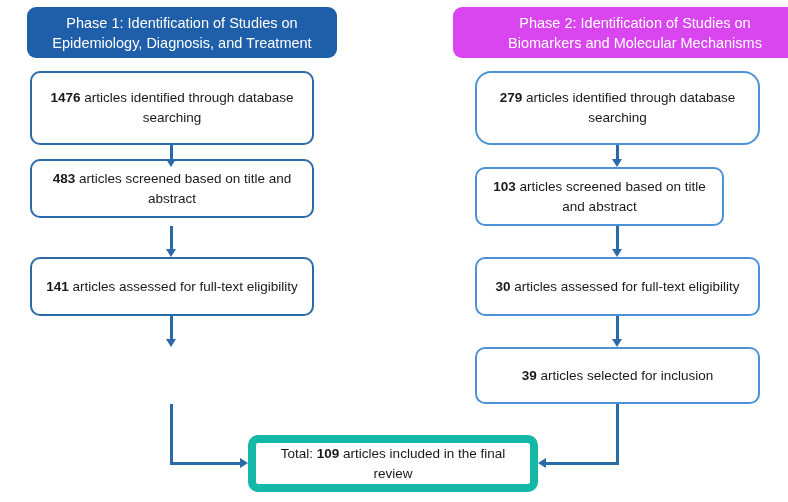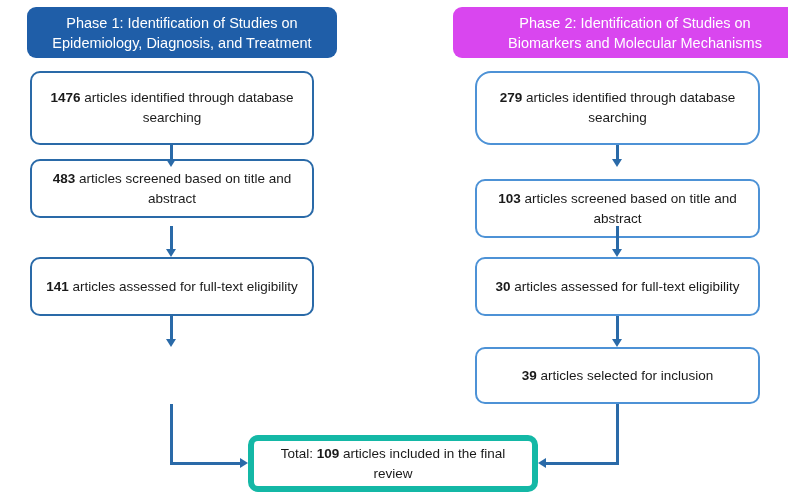--- a/index.html
+++ b/index.html
@@ -55,31 +55,31 @@
     align-items: center;
     justify-content: center;
     text-align: center;
     font-size: 13.5px;
     line-height: 20px;
     color: #1a1a1a;
     padding: 12px 12px;
   }
   .flow-box.left-col  { border: 2px solid #2a6aa8; }
   .flow-box.right-col { border: 2px solid #4d92d6; }
-  .flow-box.total-box { border: 6px solid #14b8a6; text-align: center; }
+  .flow-box.total-box { border: 8px solid #14b8a6; text-align: center; }
   .flow-box b { font-weight: bold; }
 
   
   #box-l1 { left: 30px;  top: 71px;  width: 284px; height: 74px; }
   #box-l2 { left: 30px;  top: 159px; width: 284px; height: 59px; }
   #box-l3 { left: 30px;  top: 257px; width: 284px; height: 59px; }
   #box-l4 { left: 30px;  top: 347px; width: 284px; height: 57px; }
   
   #box-r1 { left: 475px; top: 71px;  width: 285px; height: 74px; border-radius: 16px; }
-  #box-r2 { left: 475px; top: 179px; width: 285px; height: 59px; }
+  #box-r2 { left: 475px; top: 167px; width: 249px; height: 59px; }
   #box-r3 { left: 475px; top: 257px; width: 285px; height: 59px; }
   #box-r4 { left: 475px; top: 347px; width: 285px; height: 57px; }
   
   #box-total { left: 248px; top: 435px; width: 290px; height: 57px; }
 
   
   .conn {
     position: absolute;
     background: #2a6aa8;
   }

